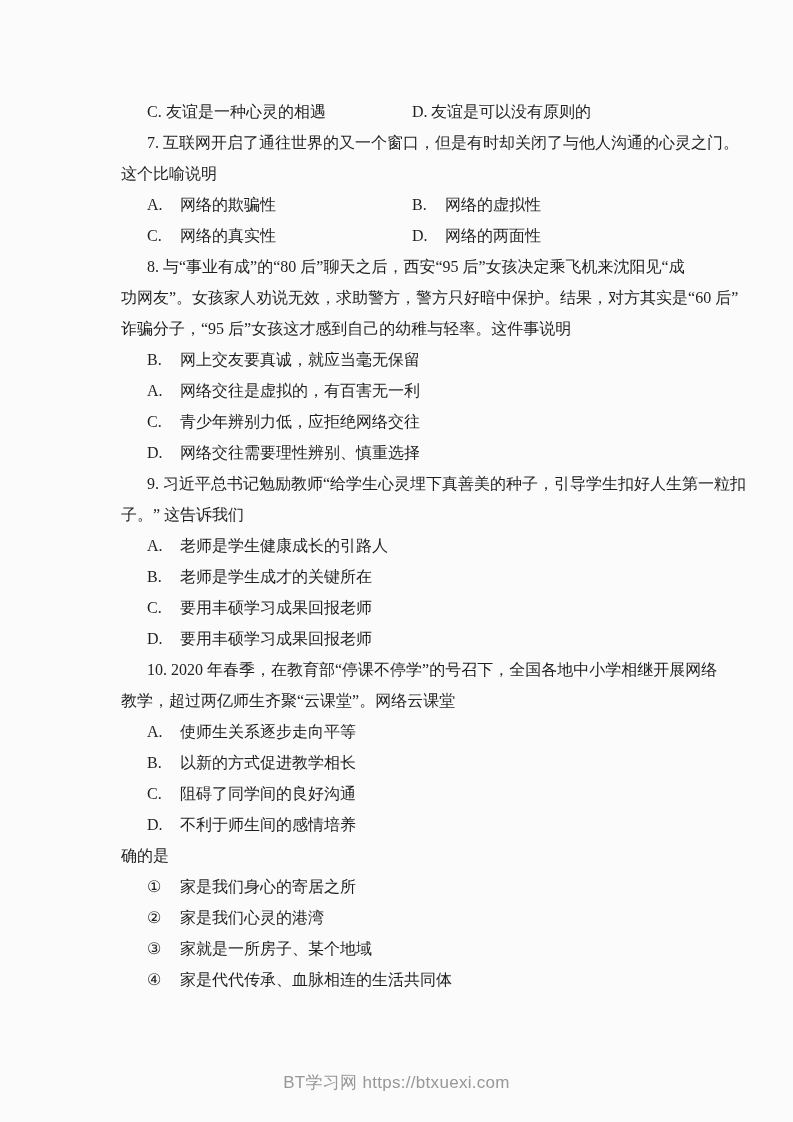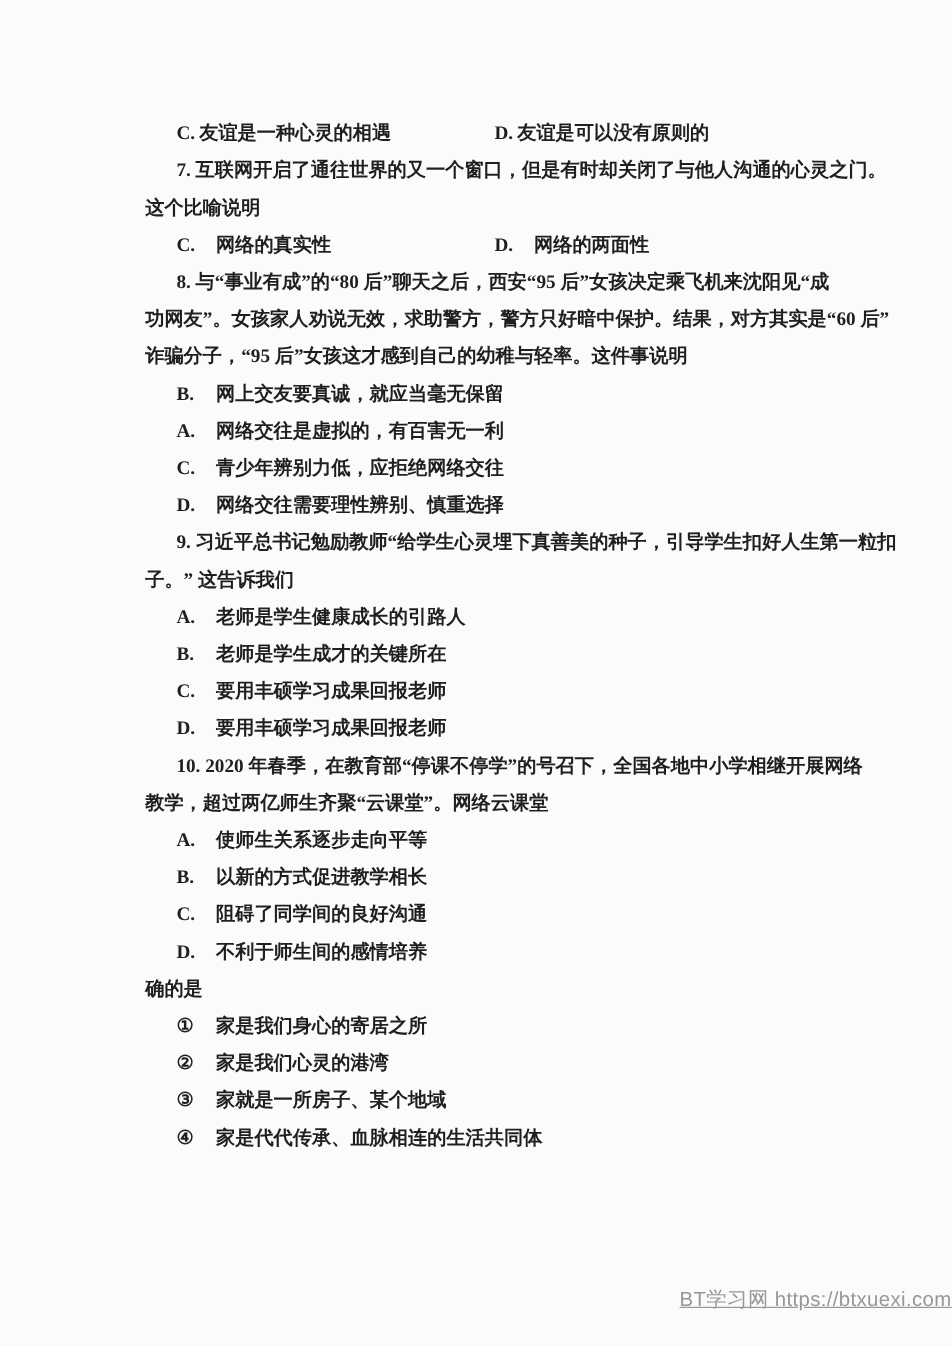--- a/index.html
+++ b/index.html
@@ -16,56 +16,57 @@
     position: absolute;
     left: 121px;
     top: 96px;
     width: 560px;
     font-size: 16px;
   }
   .line {
     height: 31px;
     line-height: 31px;
     white-space: nowrap;
-    font-weight: bold;
   }
   
   .indent { padding-left: 26px; }
   
   .opt-row { padding-left: 26px; }
   
   .opt-cell { display: inline-block; width: 265px; vertical-align: top; }
   
   .opt-label { display: inline-block; width: 33px; }
   .opt-label.tight { width: 19px; }
   .footer {
     position: absolute;
     left: 0;
     top: 1068px;
     width: 793px;
-    text-align: right;
+    text-align: center;
     font-family: "Liberation Sans", "DejaVu Sans", sans-serif;
     font-size: 17px;
     line-height: 30px;
     color: #979797;
     letter-spacing: 0.3px;
-    text-decoration: underline;
   }
 </style>
 </head>
 <body>
 
 <div class="content">
 
   <div class="line opt-row">
     <span class="opt-cell"><span class="opt-label tight">C.</span><span>友谊是一种心灵的相遇</span></span><span class="opt-cell"><span class="opt-label tight">D.</span><span>友谊是可以没有原则的</span></span>
   </div>
 
   <div class="line indent">7. 互联网开启了通往世界的又一个窗口，但是有时却关闭了与他人沟通的心灵之门。</div>
   <div class="line">这个比喻说明</div>
+  <div class="line opt-row">
+    <span class="opt-cell"><span class="opt-label">A.</span><span>网络的欺骗性</span></span><span class="opt-cell"><span class="opt-label">B.</span><span>网络的虚拟性</span></span>
+  </div>
   <div class="line opt-row">
     <span class="opt-cell"><span class="opt-label">C.</span><span>网络的真实性</span></span><span class="opt-cell"><span class="opt-label">D.</span><span>网络的两面性</span></span>
   </div>
 
   <div class="line indent">8. 与“事业有成”的“80 后”聊天之后，西安“95 后”女孩决定乘飞机来沈阳见“成</div>
   <div class="line">功网友”。女孩家人劝说无效，求助警方，警方只好暗中保护。结果，对方其实是“60 后”</div>
   <div class="line">诈骗分子，“95 后”女孩这才感到自己的幼稚与轻率。这件事说明</div>
   <div class="line opt-row"><span class="opt-label">B.</span><span>网上交友要真诚，就应当毫无保留</span></div>
   <div class="line opt-row"><span class="opt-label">A.</span><span>网络交往是虚拟的，有百害无一利</span></div>
   <div class="line opt-row"><span class="opt-label">C.</span><span>青少年辨别力低，应拒绝网络交往</span></div>

